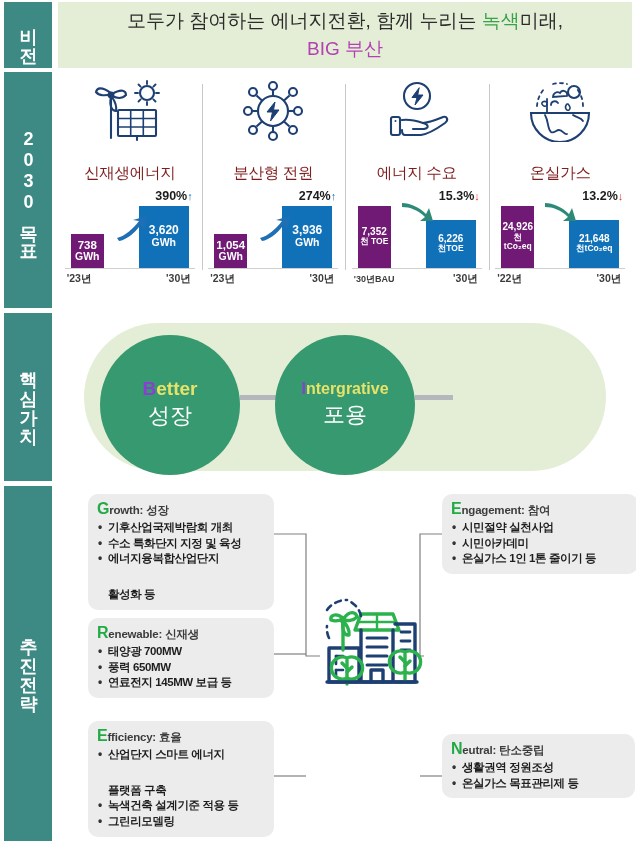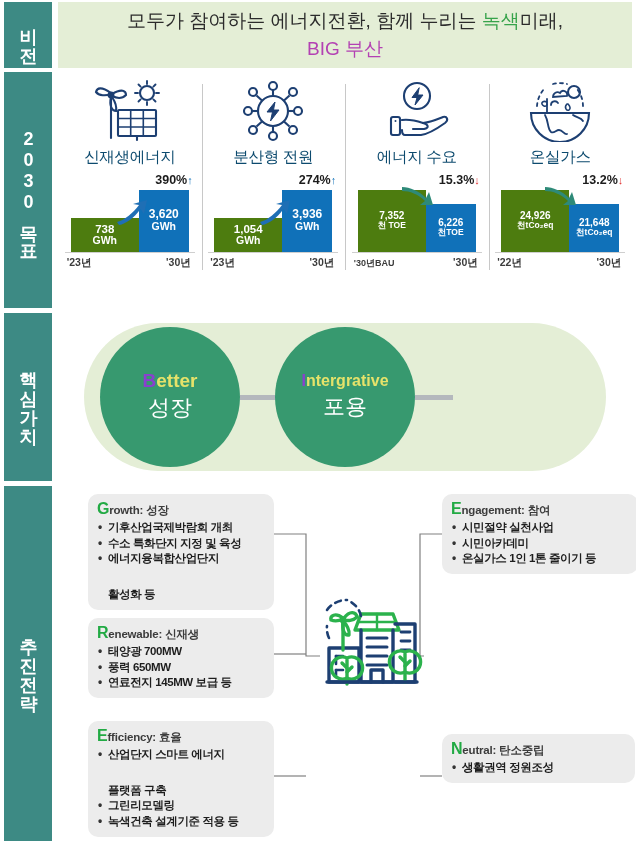--- a/index.html
+++ b/index.html
@@ -31,46 +31,46 @@
   .purple { color:#b341b3; }
 
   
   .goals { position:absolute; left:58px; top:74px; width:574px; height:232px;
            display:flex; }
   .goal { position:relative; flex:1; display:flex; flex-direction:column;
           align-items:center; padding-top:4px; }
   .goal + .goal::before { content:""; position:absolute; left:0; top:10px;
           width:1px; height:186px; background:#c8c8c8; }
   .goal-icon { height:66px; display:flex; align-items:center; justify-content:center; }
-  .goal-title { font-size:15.5px; color:#0c4a6e; margin-top:3px; font-weight:500; letter-spacing:-0.3px;}
+  .goal-title { font-size:15.5px; color:#7f1d1d; margin-top:19px; font-weight:500; letter-spacing:-0.3px;}
 
   .chart { position:relative; width:134px; height:96px; margin-top:6px; }
   .axis { position:absolute; left:2px; right:2px; bottom:17px; height:1px; background:#cfcfcf; }
   .bar { position:absolute; bottom:18px; display:flex; flex-direction:column;
          align-items:center; justify-content:center; color:#ffffff;
          font-size:10.5px; line-height:1.08; font-weight:700; text-align:center; padding-bottom:1px;}
-  .bar.base { background:#4d7c0f; left:8px; width:68px; }
+  .bar.base { background:#701a75; left:8px; width:33px; }
   .bar.target { background:#1071b9; right:8px; width:50px; }
   .bar .v { font-size:11.5px; }
   .bar.target .v { font-size:12px; }
   .bar.small { font-size:8.5px; }
   .bar.small .v { font-size:10px; }
   .pct { position:absolute; top:-1px; right:4px; font-size:12.5px; font-weight:700; color:#1c1c1c; }
   .pct .up { color:#1071b9; font-size:11px; }
   .pct .down { color:#e03030; font-size:11px; }
   .xlab { position:absolute; bottom:0; font-size:10.5px; color:#3c3c3c; font-weight:700;}
   .xlab.l { left:4px; } .xlab.r { right:6px; }
   .xlab.small { font-size:9px; }
   .arrow { position:absolute; bottom:44px; left:52px; width:34px; height:28px; }
 
   
   .core { position:absolute; left:58px; top:313px; width:574px; height:168px; }
   .core-bg { position:absolute; left:26px; top:10px; width:522px; height:148px;
              background:#e4eed6; border-radius:74px; }
-  .circ { position:absolute; top:14px; width:140px; height:140px; border-radius:50%;
+  .circ { position:absolute; top:22px; width:140px; height:140px; border-radius:50%;
           background:#37996f; display:flex; flex-direction:column; align-items:center;
           justify-content:center; }
   .circ.c1 { left:42px; } .circ.c2 { left:217px; } .circ.c3 { left:392px; }
   .circ .en { font-size:19px; font-weight:700; color:#e6e26a; line-height:1.1; }
   .circ .en .cap { color:#8a3fd0; }
   .circ.c2 .en { font-size:16px; }
   .circ .ko { font-size:22px; color:#ffffff; margin-top:2px; font-weight:500;}
   .link { position:absolute; top:82px; width:38px; height:5px; background:#b4b8bd; }
   .link.l1 { left:182px; } .link.l2 { left:357px; }
 
@@ -412,39 +412,40 @@
       </ul>
     </div>
 
     <div class="sbox b-e">
       <div class="head">
         <span class="cap">E</span><span>fficiency</span>: <span>효율</span>
       </div>
       <ul>
         <li>산업단지 스마트 에너지</li>
         <li class="cont">플랫폼 구축</li>
+        <li>녹색건축 설계기준 적용 등</li>
         <li>그린리모델링</li>
-        <li>녹색건축 설계기준 적용 등</li>
       </ul>
     </div>
 
     <div class="sbox b-en">
       <div class="head">
         <span class="cap">E</span><span>ngagement</span>: <span>참여</span>
       </div>
       <ul>
         <li>시민절약 실천사업</li>
         <li>시민아카데미</li>
         <li>온실가스 1인 1톤 줄이기 등</li>
       </ul>
     </div>
 
     <div class="sbox b-n">
       <div class="head">
         <span class="cap">N</span><span>eutral</span>: <span>탄소중립</span>
       </div>
       <ul>
         <li>생활권역 정원조성</li>
+        <li>온실가스 목표관리제 등</li>
       </ul>
     </div>
   </div>
 
 </div>
 
 </body></html>

